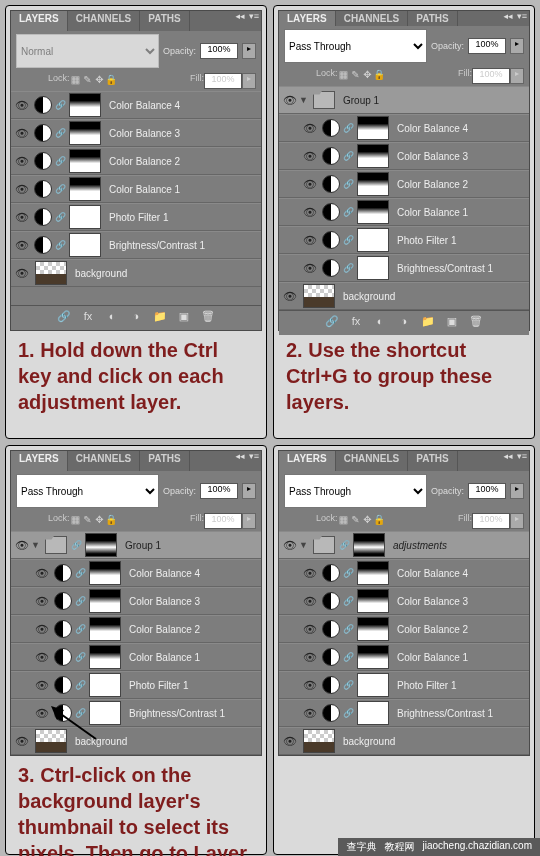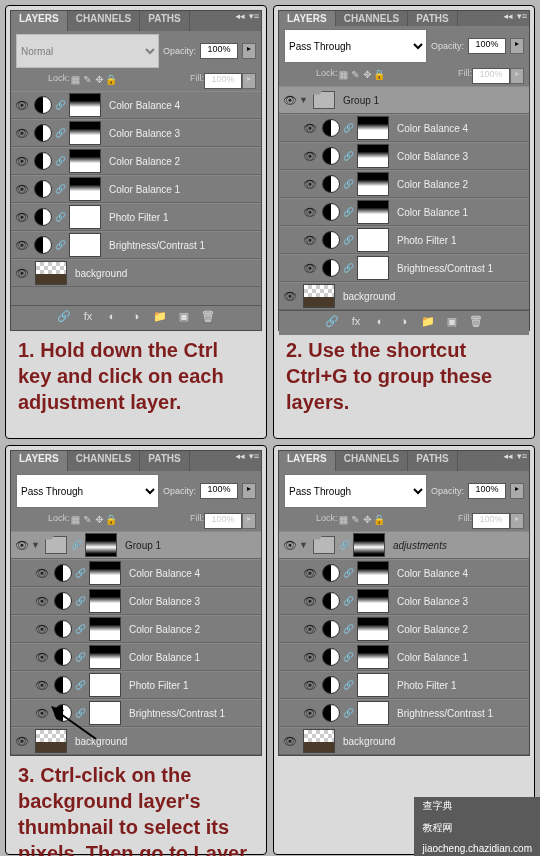--- a/index.html
+++ b/index.html
@@ -224,21 +224,20 @@
 .footer {
   position: absolute;
   bottom: 0;
   right: 0;
   background: #5a5a5a;
   color: #fff;
   font-size: 10px;
   padding: 2px 8px;
   display: flex;
   gap: 8px;
-  flex-direction: column;
 }
 .arrow-svg {
   position: absolute;
   pointer-events: none;
 }
 .quad, .panel { position: relative; }
 .grpmask {
   width: 30px;
   height: 22px;
   background: #000;

